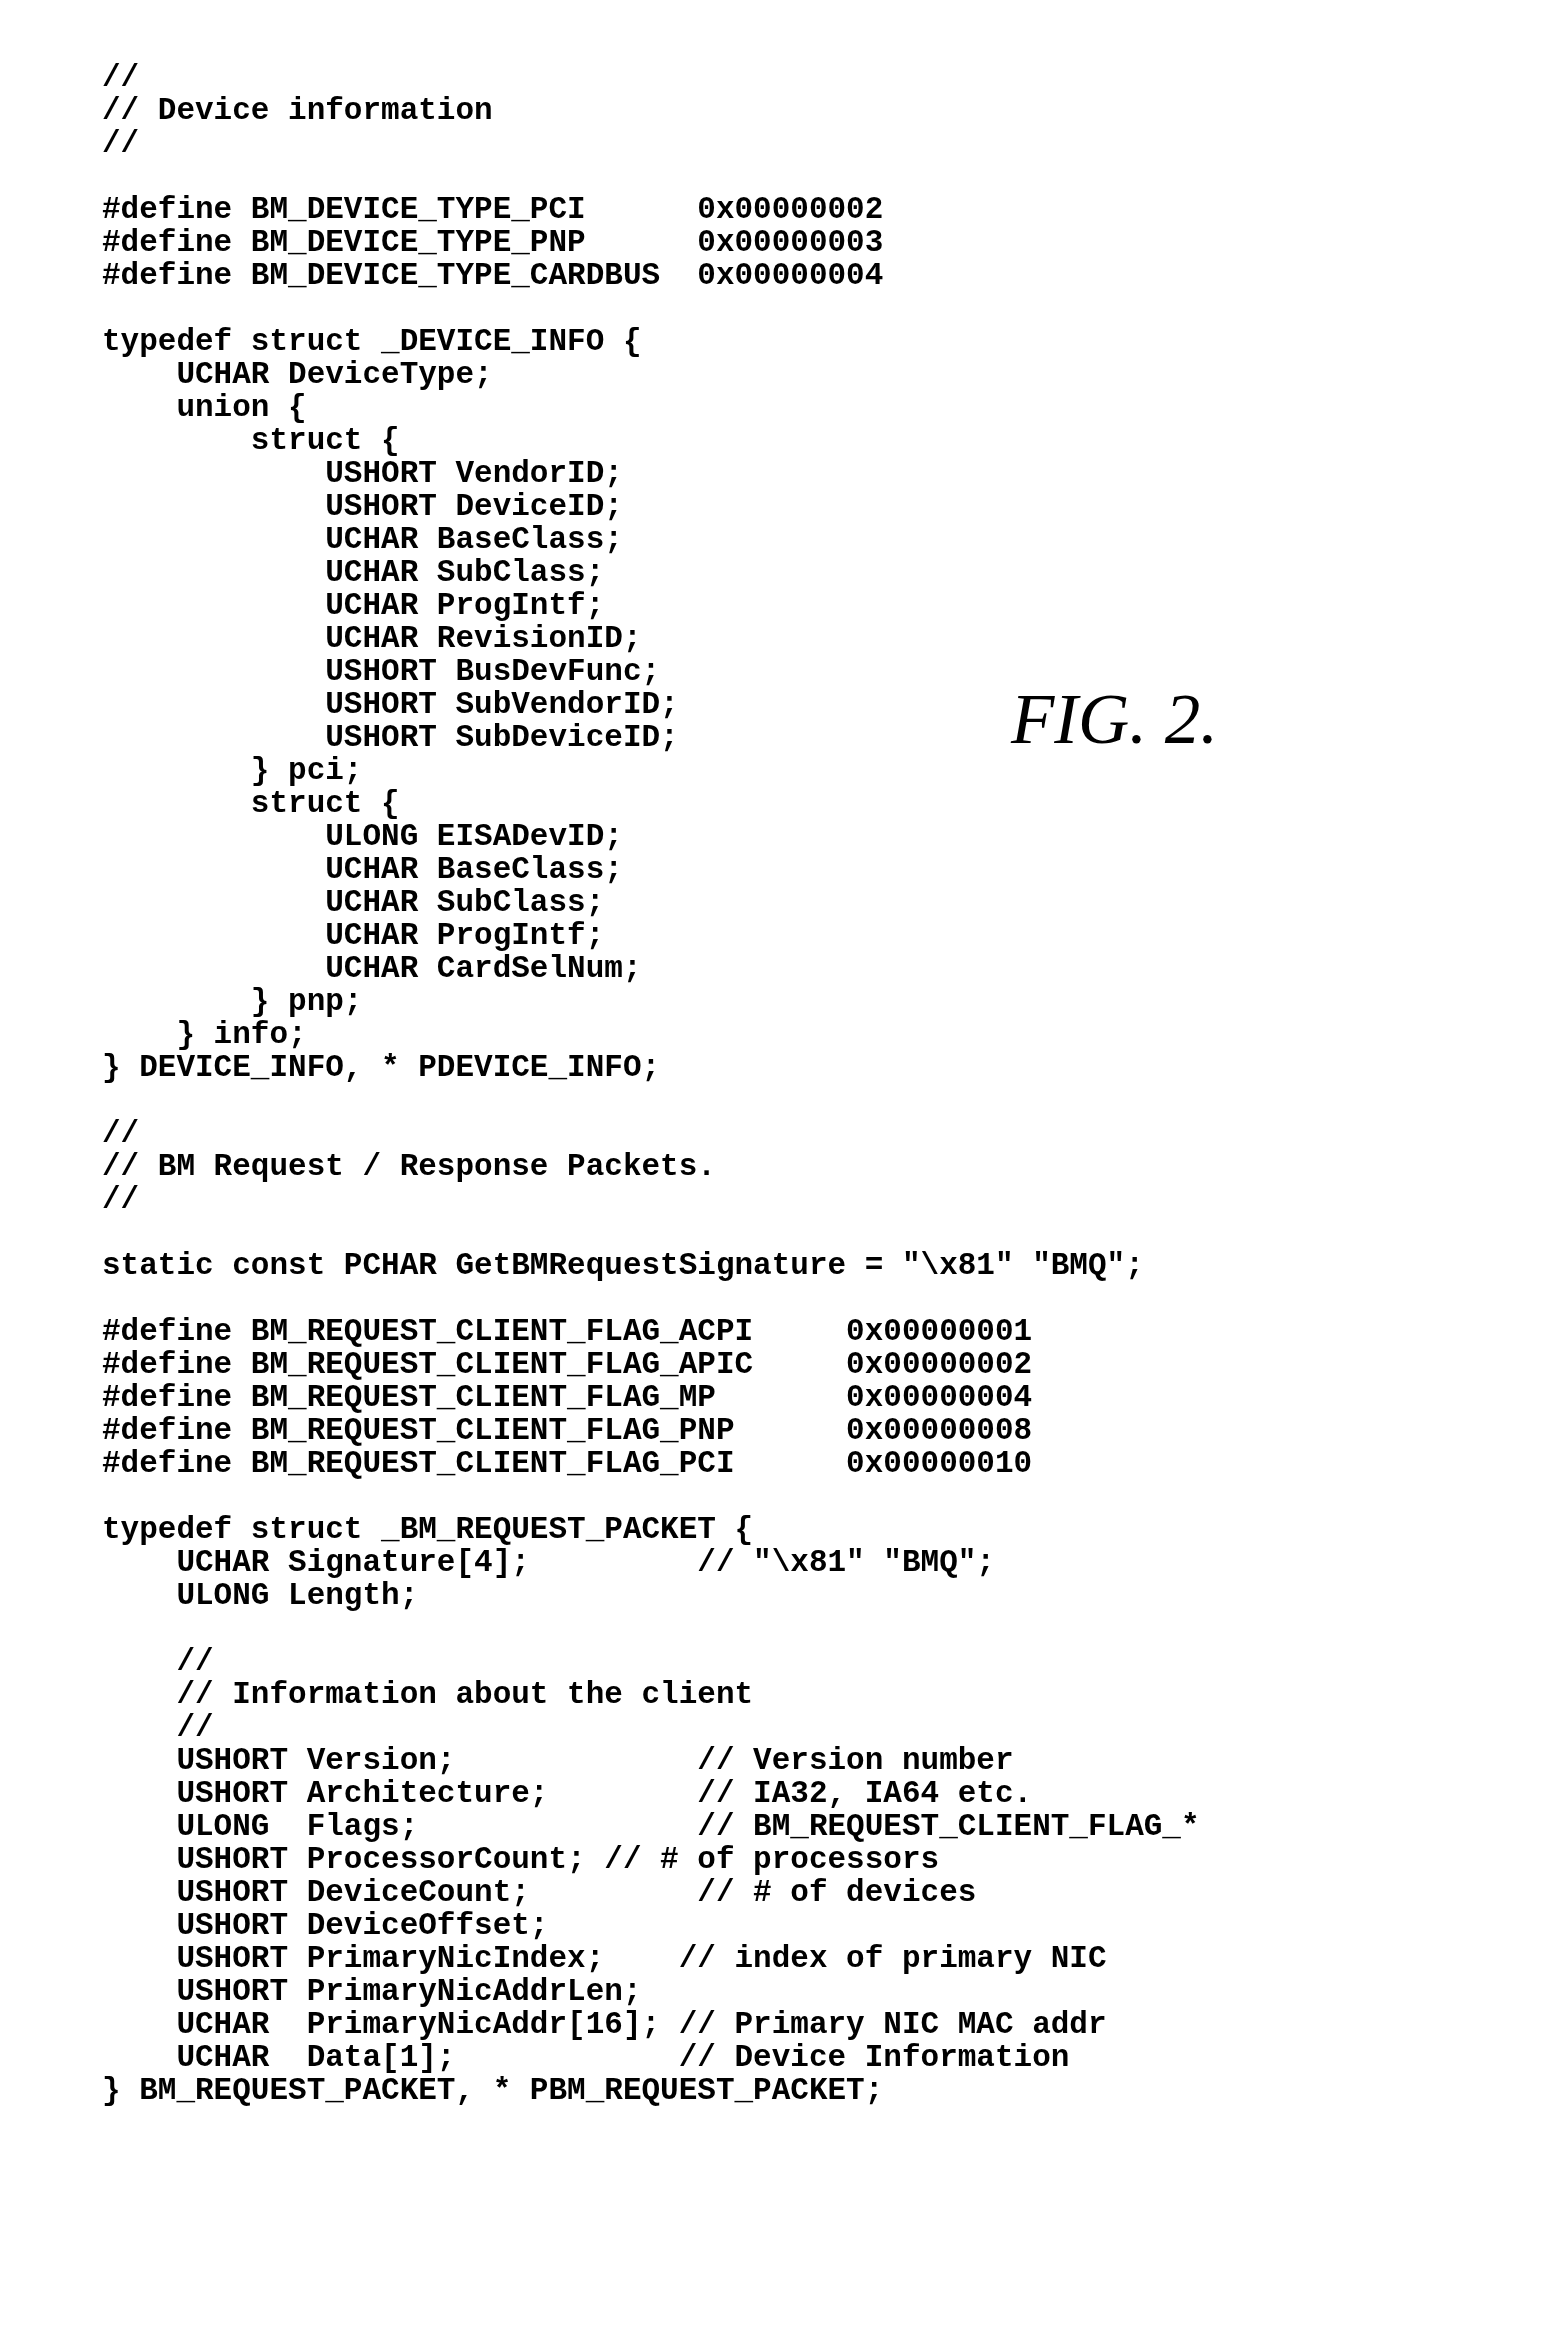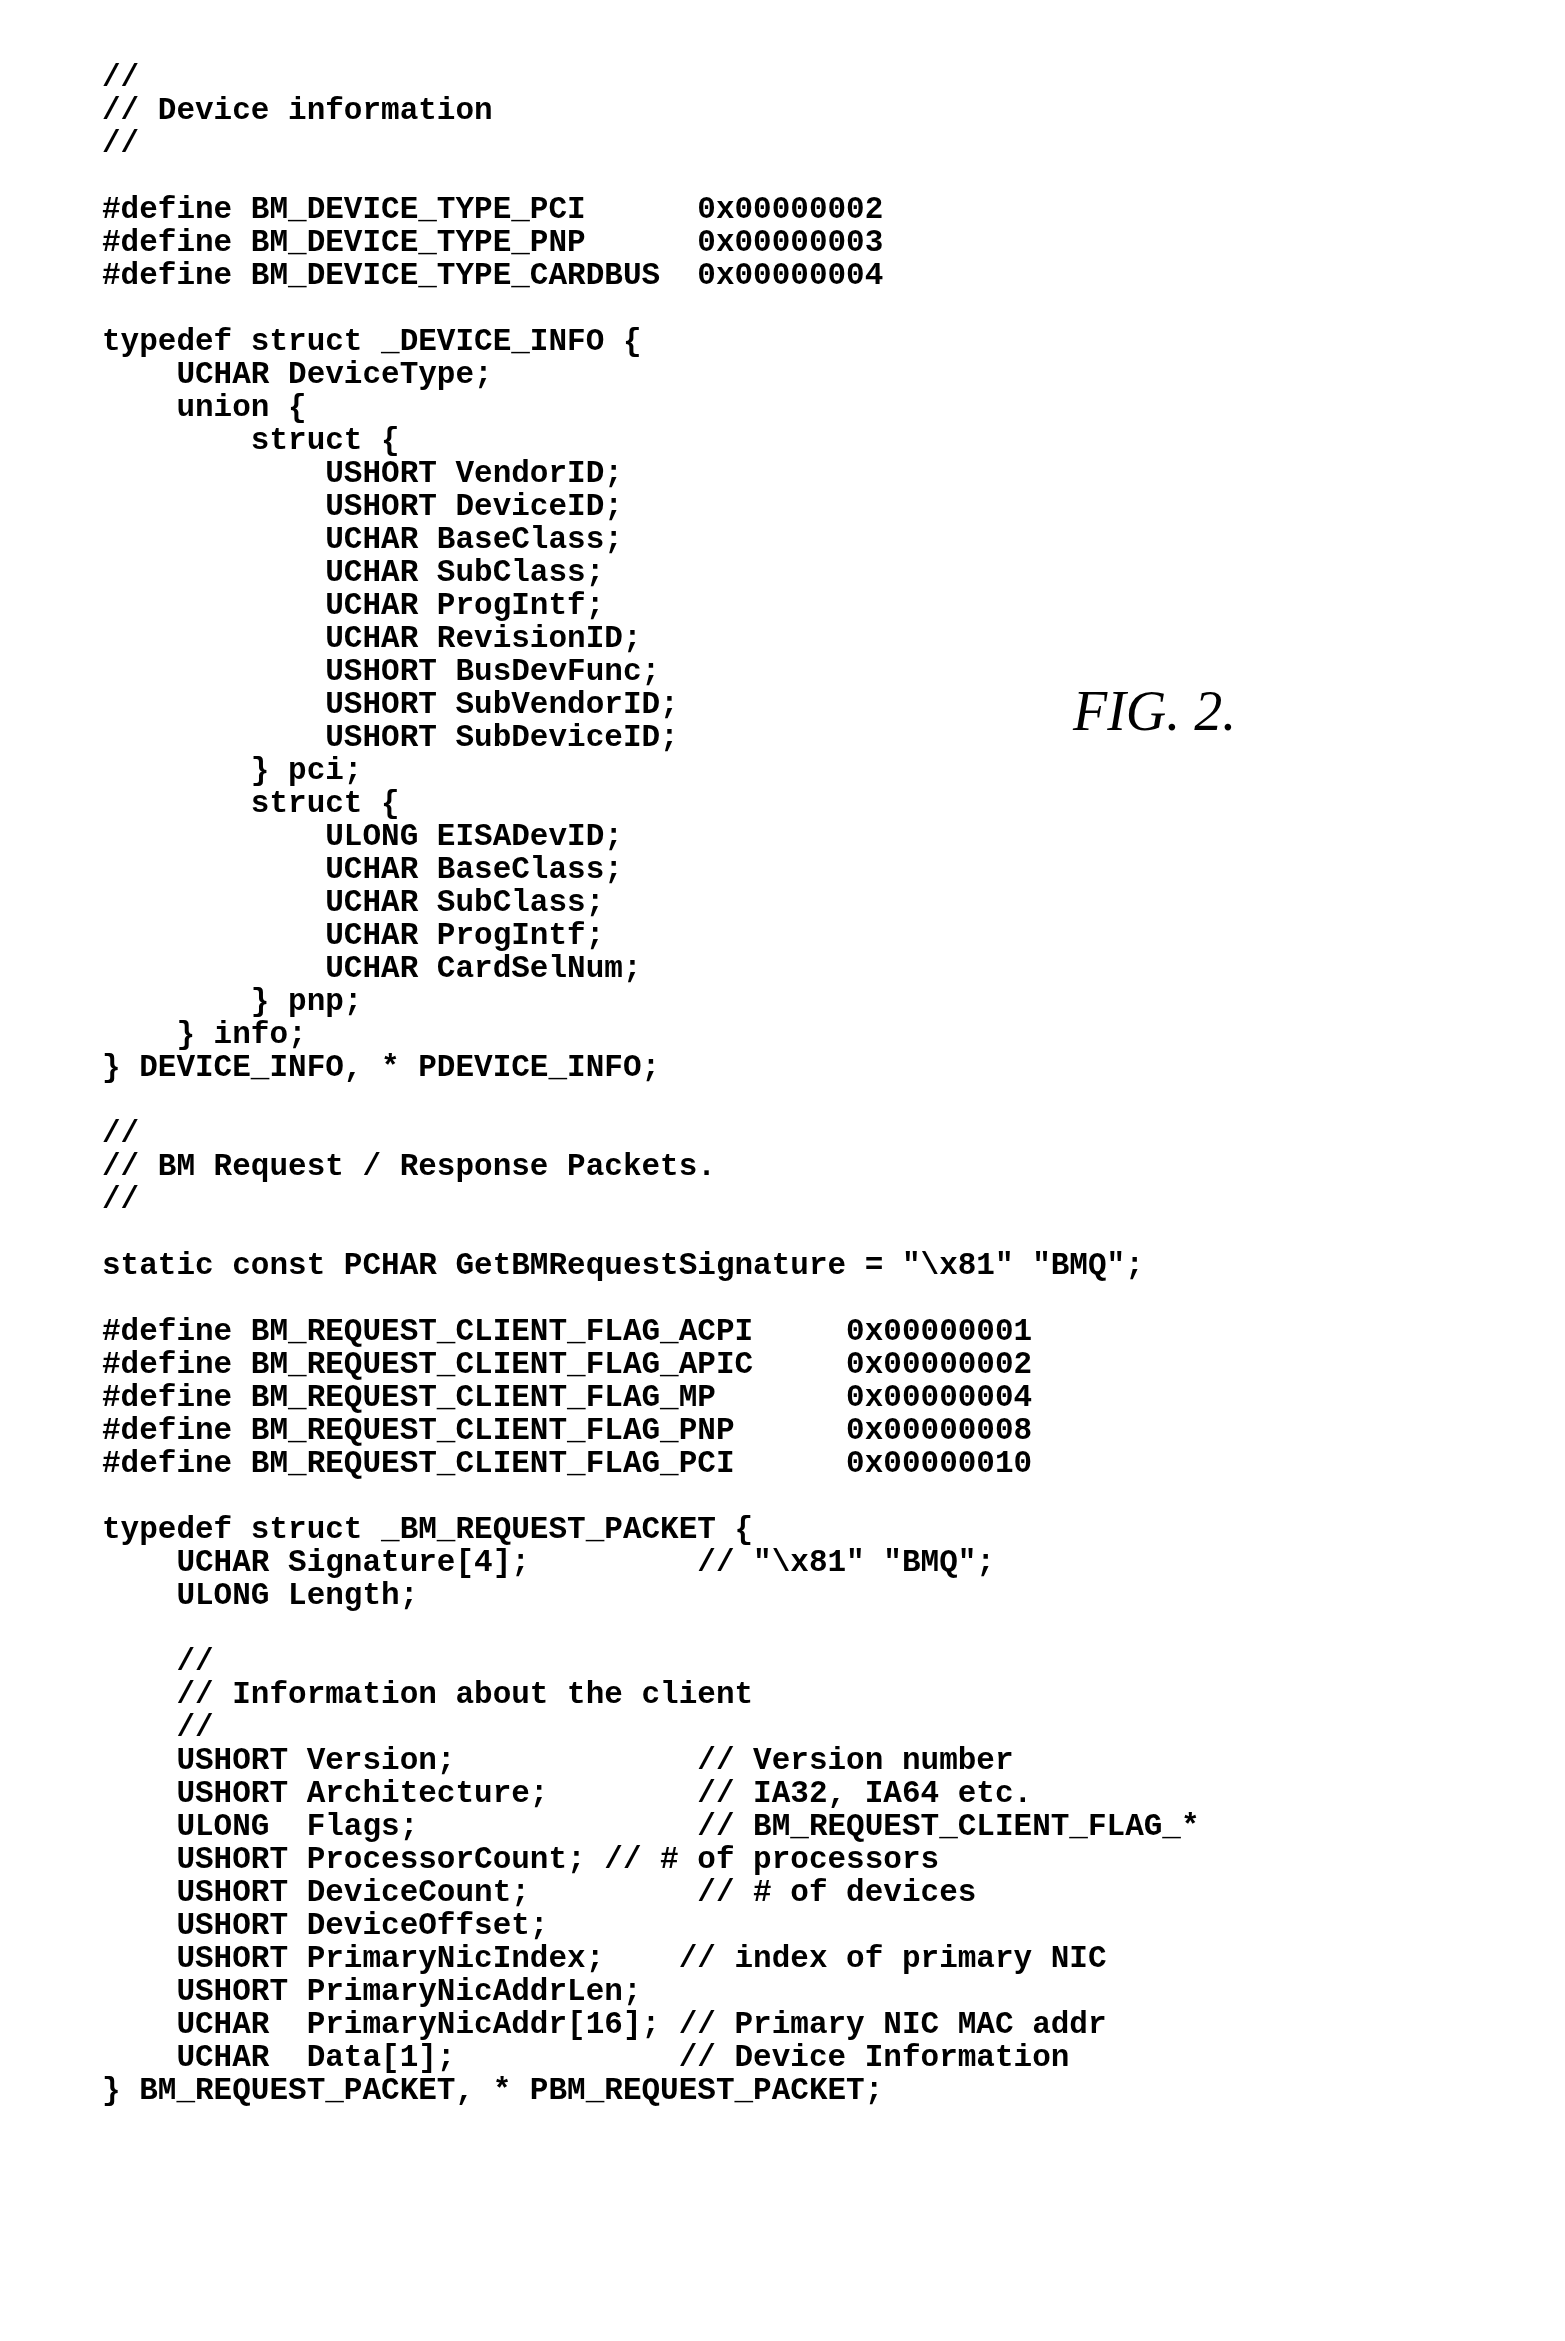--- a/index.html
+++ b/index.html
@@ -24,26 +24,26 @@
     margin: 0;
     font-family: "Courier New", Courier, monospace;
     font-weight: bold;
     font-size: 31px;
     line-height: 33px;
     white-space: pre;
     letter-spacing: 0px;
   }
   .fig-label {
     position: absolute;
-    left: 1073px;
+    left: 1011px;
     top: 679px;
     font-family: "Times New Roman", Times, serif;
     font-style: italic;
     font-weight: normal;
-    font-size: 56px;
+    font-size: 71px;
     color: #000;
   }
 </style>
 </head>
 <body>
 
 <div class="page">
 
   <pre class="code">//
 // Device information

